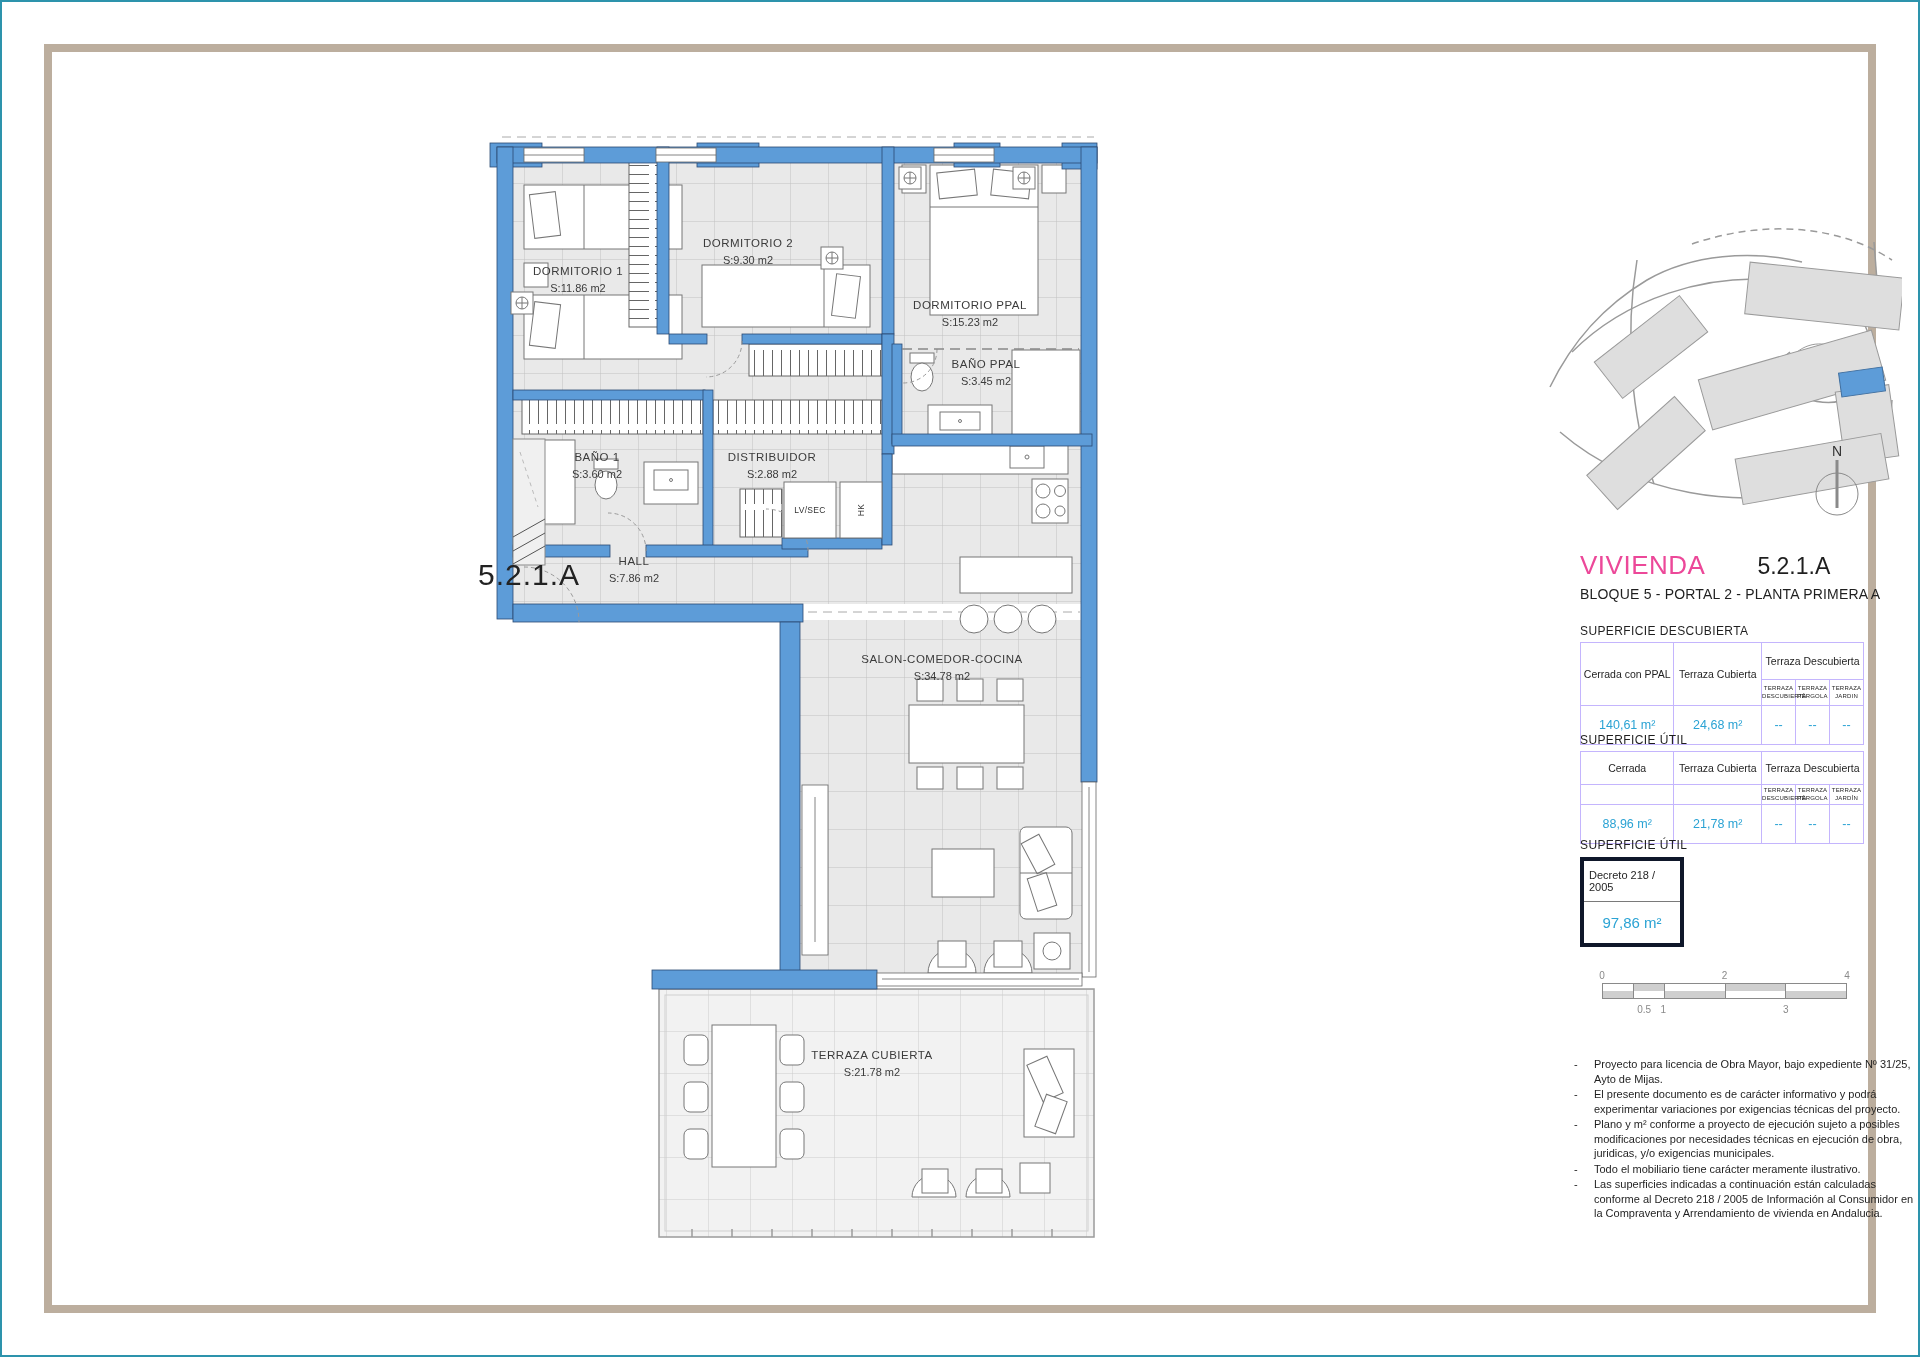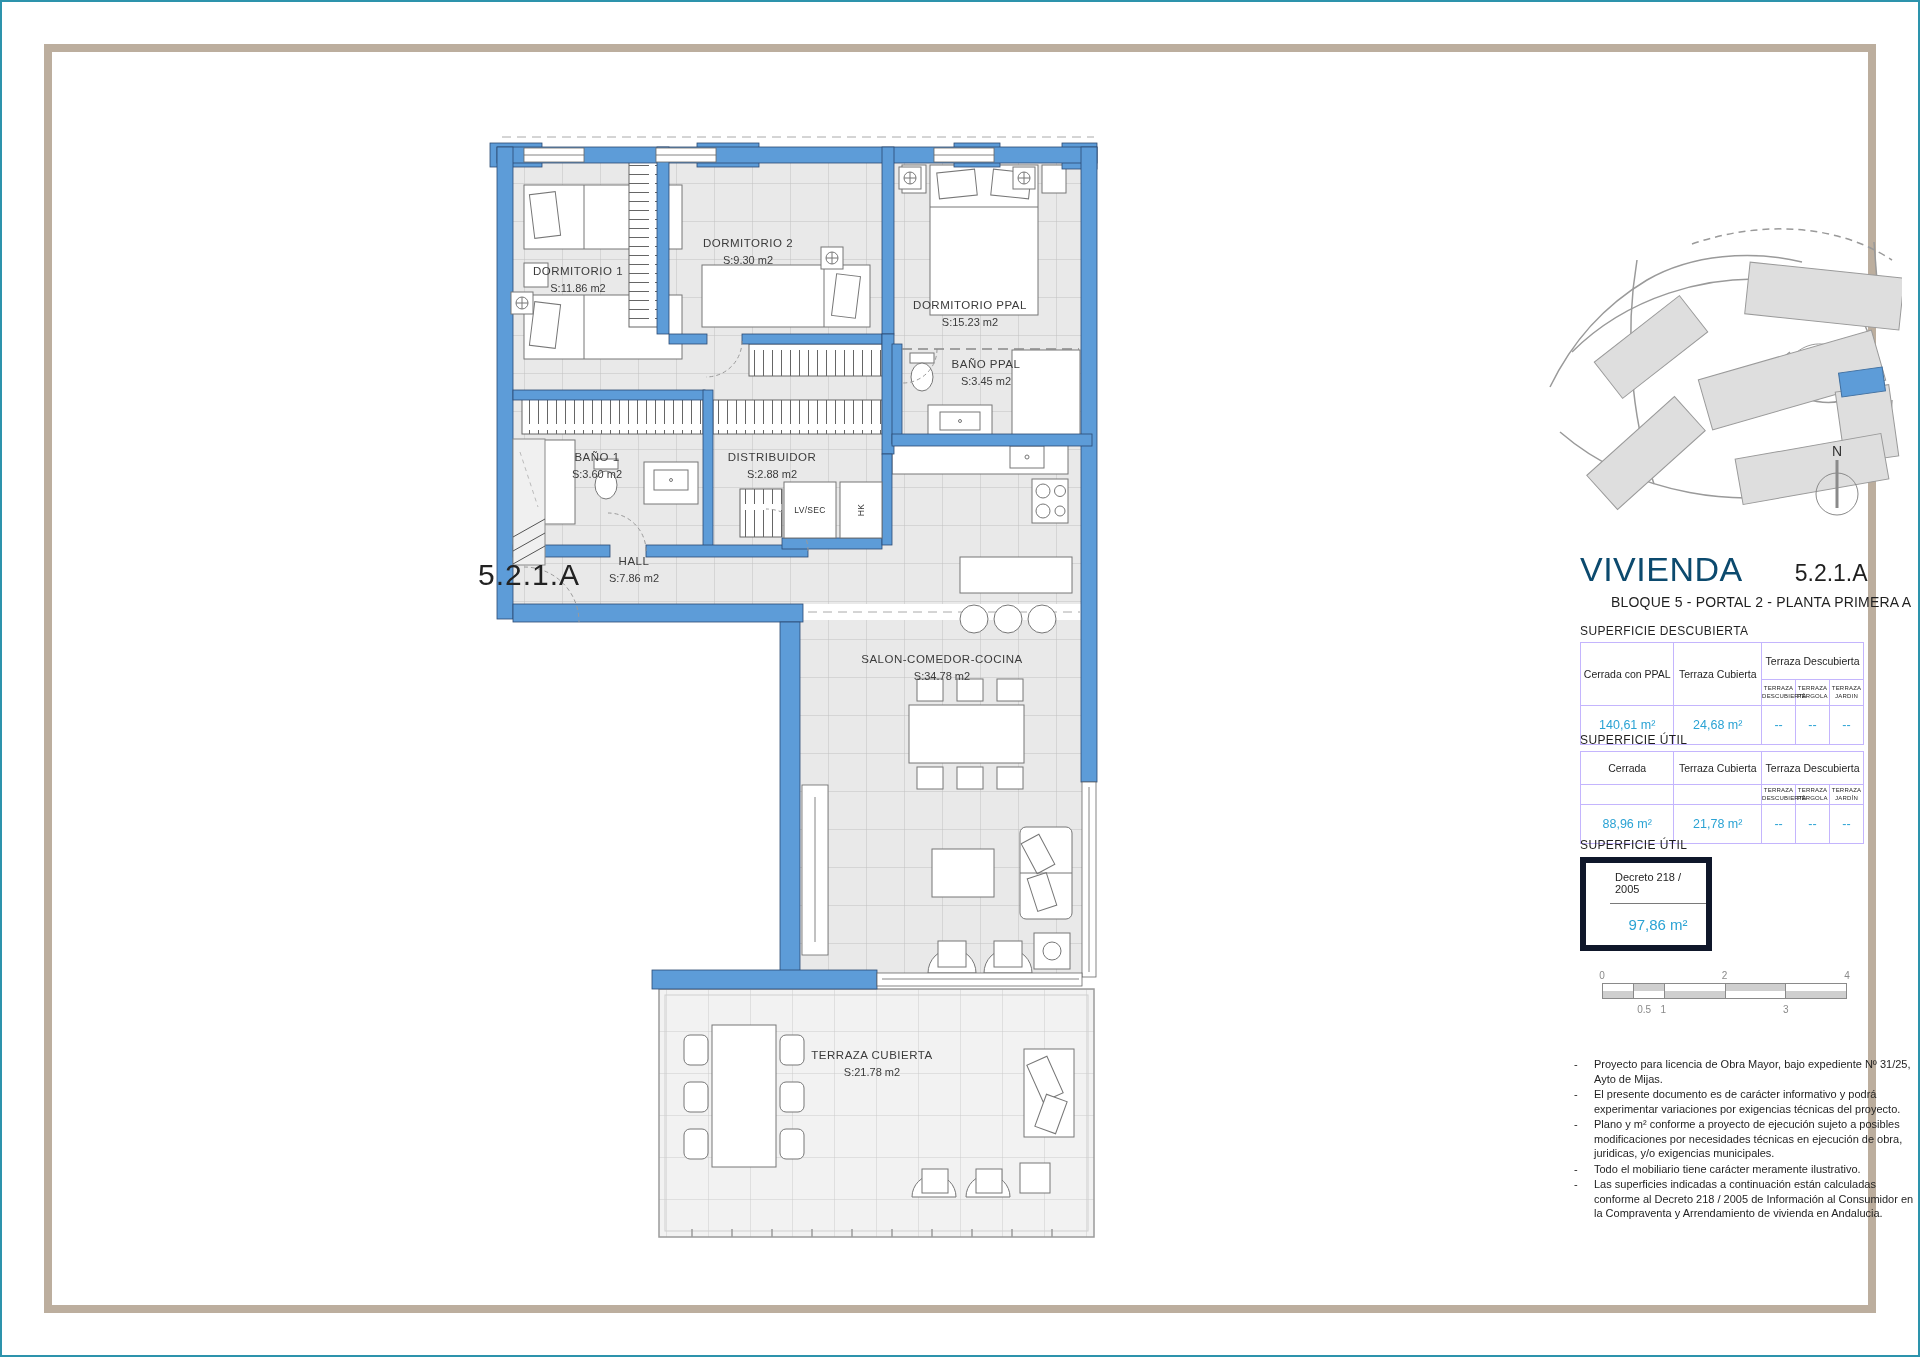--- a/index.html
+++ b/index.html
@@ -10,34 +10,34 @@
   .rl{font-size:11.5px;letter-spacing:.5px;fill:#3b3b3b;}
   .ra{font-size:11px;fill:#3b3b3b;}
   .big{font-size:30px;fill:#222;letter-spacing:1px;}
   .tinytxt{font-size:8.5px;fill:#333;letter-spacing:.3px;}
 
   .plan{position:absolute;left:370px;top:105px;width:870px;height:1150px;}
   .map{position:absolute;left:1540px;top:200px;width:360px;height:330px;}
 
   .titleblock{position:absolute;left:1578px;top:548px;width:340px;}
   .titleline{display:flex;align-items:baseline;gap:52px;}
-  .title{font-size:34px;letter-spacing:.5px;color:#0c4a6e;}
+  .title{font-size:26px;letter-spacing:.5px;color:#ec4899;}
   .titleunit{font-size:23px;color:#1f1f1f;}
-  .subtitle{font-size:14px;margin-top:5px;color:#1f1f1f;letter-spacing:.2px;margin-left:31px;}
+  .subtitle{font-size:14px;margin-top:5px;color:#1f1f1f;letter-spacing:.2px;}
 
   .seclabel{position:absolute;font-size:12px;letter-spacing:.4px;color:#1f1f1f;}
   table.sup{position:absolute;border-collapse:collapse;width:284px;table-layout:fixed;background:#fff;}
   table.sup th, table.sup td{border:1px solid #c4b5fd;text-align:center;vertical-align:middle;padding:2px 1px;}
   table.sup th{font-weight:normal;font-size:10.5px;color:#1f1f1f;}
   table.sup th.subh{font-size:6px;line-height:1.25;letter-spacing:.2px;padding:2px 0;}
   table.sup td.val{font-size:12.5px;height:34px;}
   .blue{color:#2ba3d4;}
   td.noborder{border:1px solid #7a7a7a;}
 
-  .decbox{position:absolute;left:1578px;top:855px;width:96px;border:6px solid #0f172a;background:#fff;padding-left:24px;}
+  .decbox{position:absolute;left:1578px;top:855px;width:96px;border:4px solid #0f172a;background:#fff;}
   .decbox .dh{font-size:11px;text-align:left;padding:8px 4px 8px 5px;border-bottom:1px solid #7a7a7a;color:#1f1f1f;}
   .decbox .dv{font-size:15px;text-align:center;padding:12px 2px;}
 
   .scalebar{position:absolute;left:1600px;top:968px;width:245px;height:46px;font-size:10px;color:#8a8a8a;}
   .sb-top,.sb-bot{position:absolute;left:0;right:0;height:12px;}
   .sb-top{top:0;} .sb-bot{top:34px;}
   .sb-top span,.sb-bot span{position:absolute;transform:translateX(-50%);}
   .bars{position:absolute;top:13px;left:0;width:245px;height:16px;border:1px solid #8a8a8a;box-sizing:border-box;}
   .sb-row{display:flex;height:7px;}
   .sb-row div{height:100%;box-sizing:border-box;border-left:1px solid #8a8a8a;}

